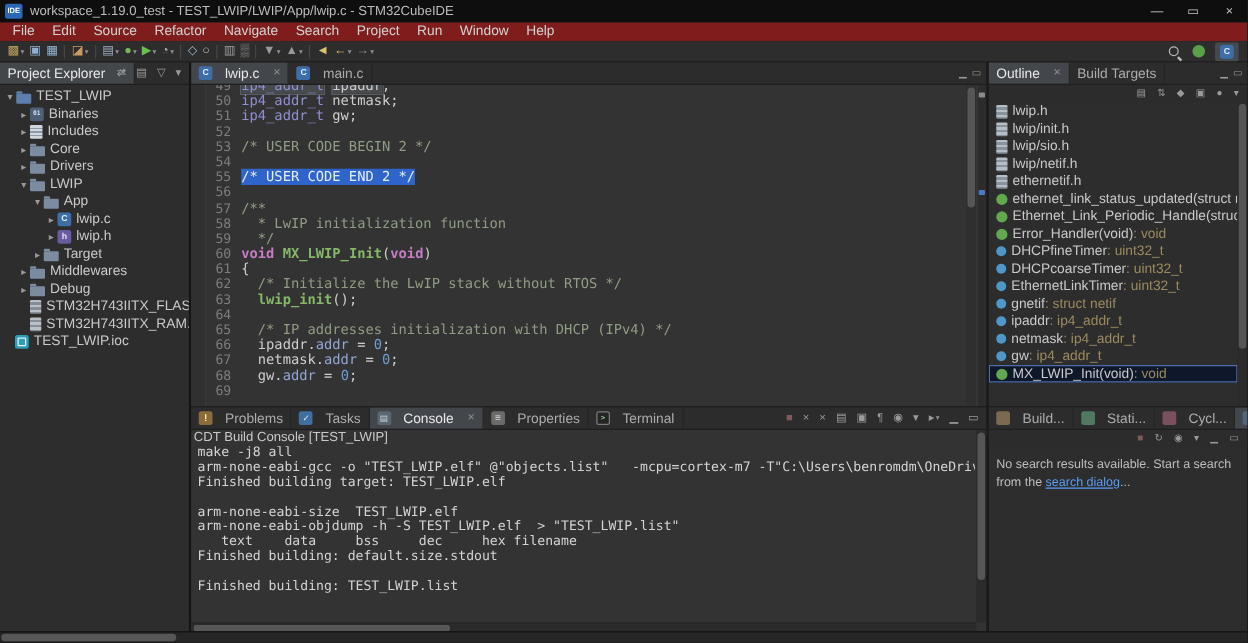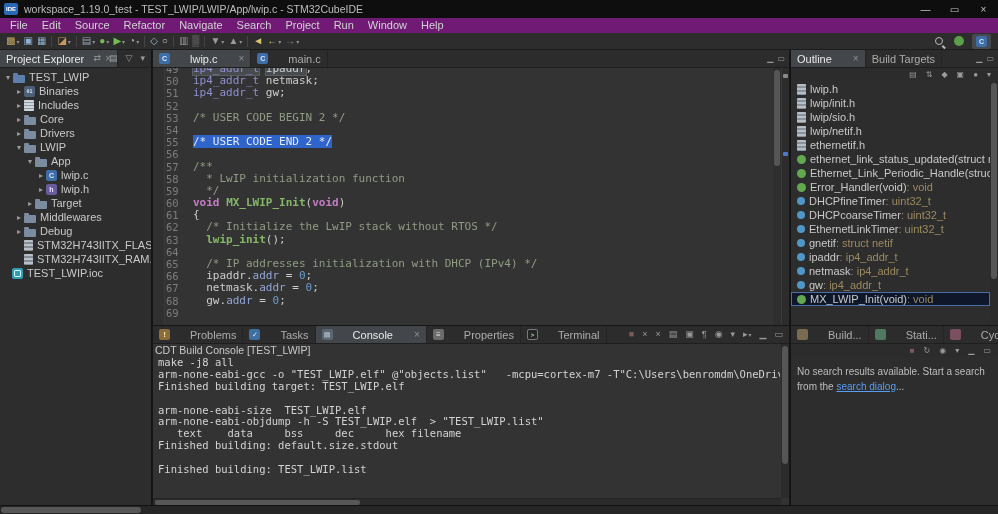--- a/index.html
+++ b/index.html
@@ -9,21 +9,21 @@
 
   
   .titlebar{position:absolute;top:0;left:0;right:0;height:18px;background:#0e0e0e;
             display:flex;align-items:center;gap:6px;padding-left:4px}
   .app-badge{width:14px;height:12px;background:var(--accent,#2a67b5);color:#fff;font-size:6px;font-weight:bold;
              display:flex;align-items:center;justify-content:center;border-radius:2px}
   .title-text{font-size:10.5px;color:#bdbdbd;white-space:nowrap}
   .win-controls{margin-left:auto;display:flex;height:100%}
   .wc{width:29px;display:flex;align-items:center;justify-content:center;color:#c4c4c4;font-size:10px}
 
-  .menubar{position:absolute;top:18px;left:0;right:0;height:15px;background:#701a75;display:flex;align-items:flex-start;padding-left:3px}
+  .menubar{position:absolute;top:18px;left:0;right:0;height:15px;background:#7f1d1d;display:flex;align-items:flex-start;padding-left:3px}
   .menu-item{padding:0 7px;line-height:15px;color:#d2d2d2}
 
   .toolbar{position:absolute;top:33px;left:0;right:0;height:17px;background:#2d2d2d;border-bottom:1px solid #1b1b1b;
            display:flex;align-items:center;padding:0 4px}
   .tb-left{display:flex;align-items:center}
   .tb-ic{height:15px;padding:0 2px;display:flex;align-items:center;border-radius:2px}
   .tb-glyph{font-size:10px;line-height:1;color:#b8b8b8}
   .tb-dd{font-size:6px;color:#8f8f8f;margin-left:1px}
   .tb-sep{width:1px;height:11px;background:#454545;margin:0 3px;display:inline-block}
   .tb-right{margin-left:auto;display:flex;align-items:center;gap:4px;padding-right:3px}
@@ -40,21 +40,21 @@
   .panel{position:absolute;background:#2d2d2d}
   #pe{left:0;top:0;width:152px;height:455px;border-right:1px solid #141414}
   #editor-stack{left:153px;top:0;width:636px;height:275px;background:#2b2b2b}
   #console-stack{left:153px;top:276px;width:636px;height:179px;background:#2b2b2b}
   #outline-stack{left:790px;top:0;width:208px;height:275px;border-left:1px solid #141414}
   #search-stack{left:790px;top:276px;width:208px;height:179px;border-left:1px solid #141414}
 
   
   .vhead{height:18px;background:#2c2c2c;border-bottom:1px solid #1f1f1f;display:flex;align-items:stretch;overflow:hidden}
   .tabs{display:flex;align-items:stretch;min-width:0}
-  .tab{display:flex;align-items:center;gap:20px;padding:0 6px;color:#acacac;white-space:nowrap;border-right:1px solid #242424}
+  .tab{display:flex;align-items:center;gap:10px;padding:0 6px;color:#acacac;white-space:nowrap;border-right:1px solid #242424}
   .tab.active{background:#43474b;color:#e8e8e8}
   .tab-close{color:#8f8f8f;font-size:10px;margin-left:1px}
   .vhead-right{margin-left:auto;display:flex;align-items:center;gap:4px;padding:0 4px}
   .vhead-right .tb-glyph{font-size:9px}
   .vh-btn{color:#9a9a9a;font-size:8px;line-height:1}
   .sub-toolbar{height:13px;display:flex;justify-content:flex-end;align-items:center;gap:5px;padding:0 5px;background:#2c2c2c}
   .sub-toolbar .tb-ic{height:11px}
   .sub-toolbar .tb-glyph{font-size:8px;color:#9a9a9a}
 
   
@@ -81,21 +81,21 @@
   
   .tree{position:absolute;top:18px;left:0;right:0;bottom:0;overflow:hidden;padding-top:2px;background:#2d2d2d}
   .tree-row{height:14px;display:flex;align-items:center;white-space:nowrap;overflow:hidden}
   .tree-arrow{width:10px;flex:none;text-align:center;color:#9a9a9a;font-size:8px}
   .tree-label{margin-left:4px;color:#c9c9c9}
 
   
   .editor{position:absolute;left:0;right:0;top:18px;bottom:0;background:#333;overflow:hidden}
   .ruler{position:absolute;left:0;top:0;bottom:0;width:12px;background:#303030;border-right:1px solid #3a3a3a}
   .editor-scroll{position:absolute;left:13px;top:-5px;right:16px;display:flex}
-  .gutter{width:25px;flex:none;padding-right:6px;color:#7d7d7d;font:10.5px/12.2px "DejaVu Sans Mono",monospace}
+  .gutter{width:25px;flex:none;text-align:right;padding-right:6px;color:#7d7d7d;font:10.5px/12.2px "DejaVu Sans Mono",monospace}
   .ln{height:12.2px}
   .codecol{flex:1;overflow:hidden;padding-left:2px}
   .cl{font:11px/12.2px "DejaVu Sans Mono",monospace;white-space:pre;height:12.2px;color:#cdcdcd}
   .tok.pl{color:#cdcdcd}
   .tok.type{color:var(--type,#8f8fd4)}
   .tok.kw{color:var(--keyword,#c57cc5);font-weight:bold}
   .tok.fn{color:var(--function,#85b868);font-weight:bold}
   .tok.cm{color:var(--comment,#909c84)}
   .tok.num{color:var(--number,#6d9cd0)}
   .tok.fld{color:var(--field,#93a7d6)}

